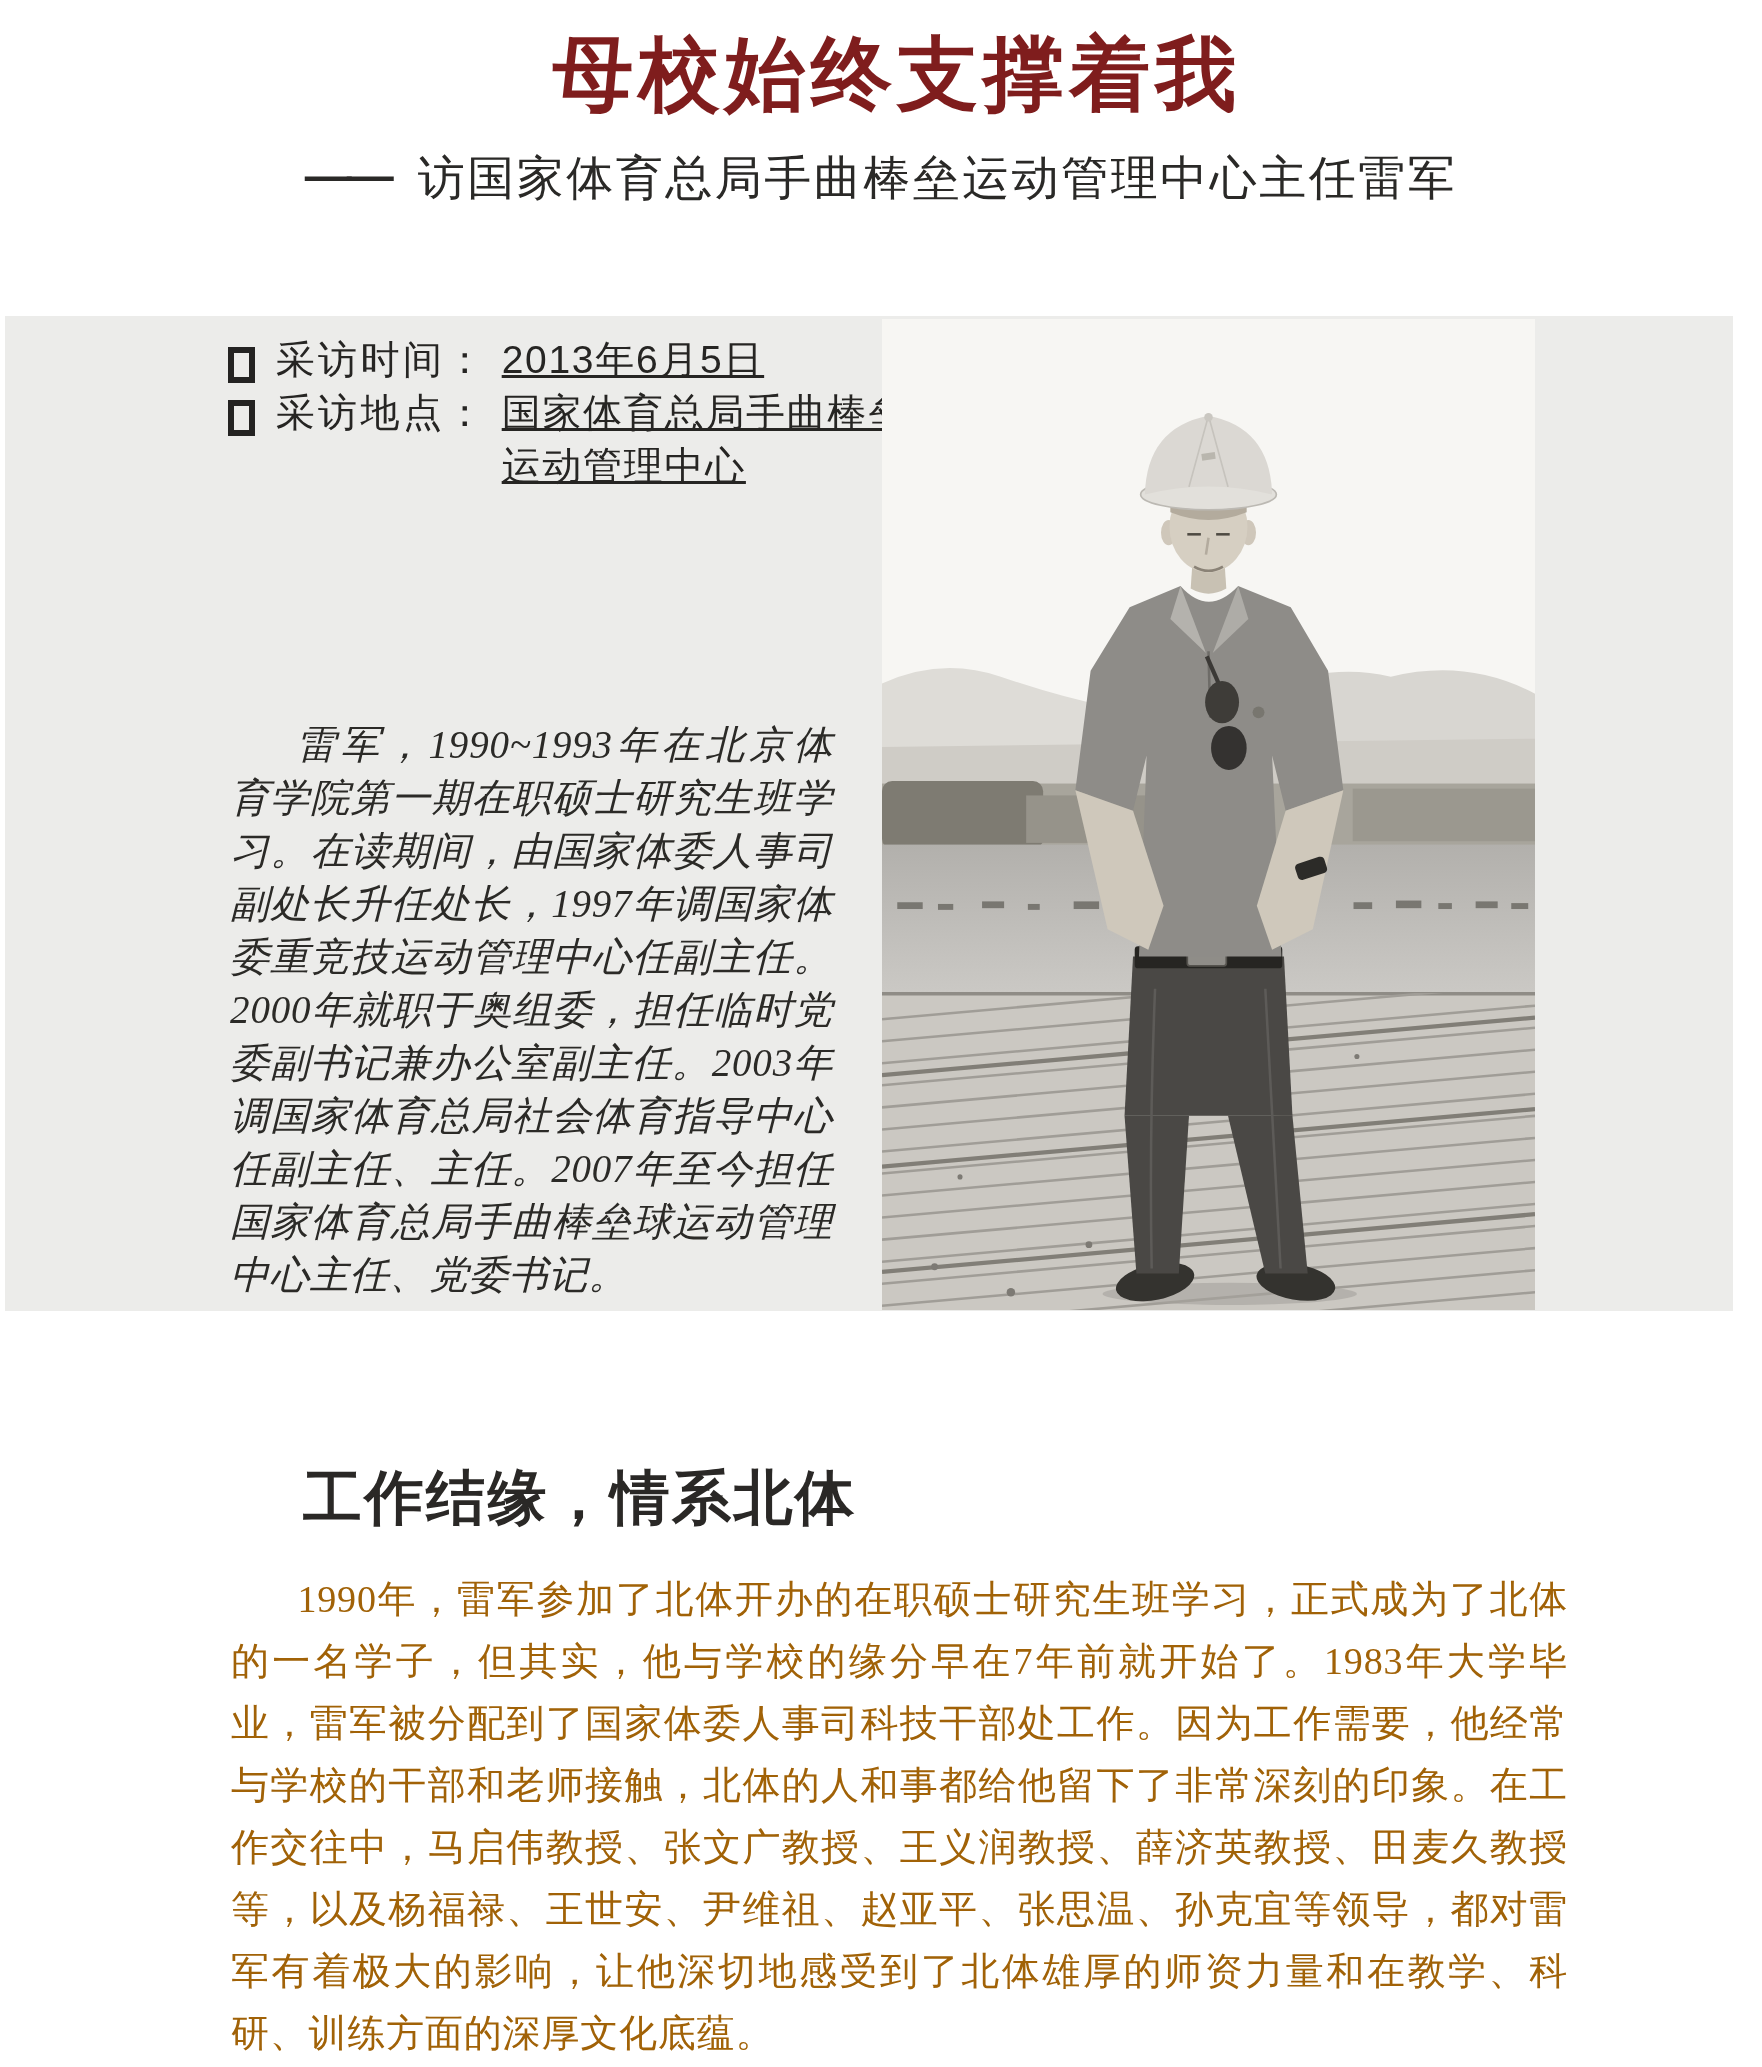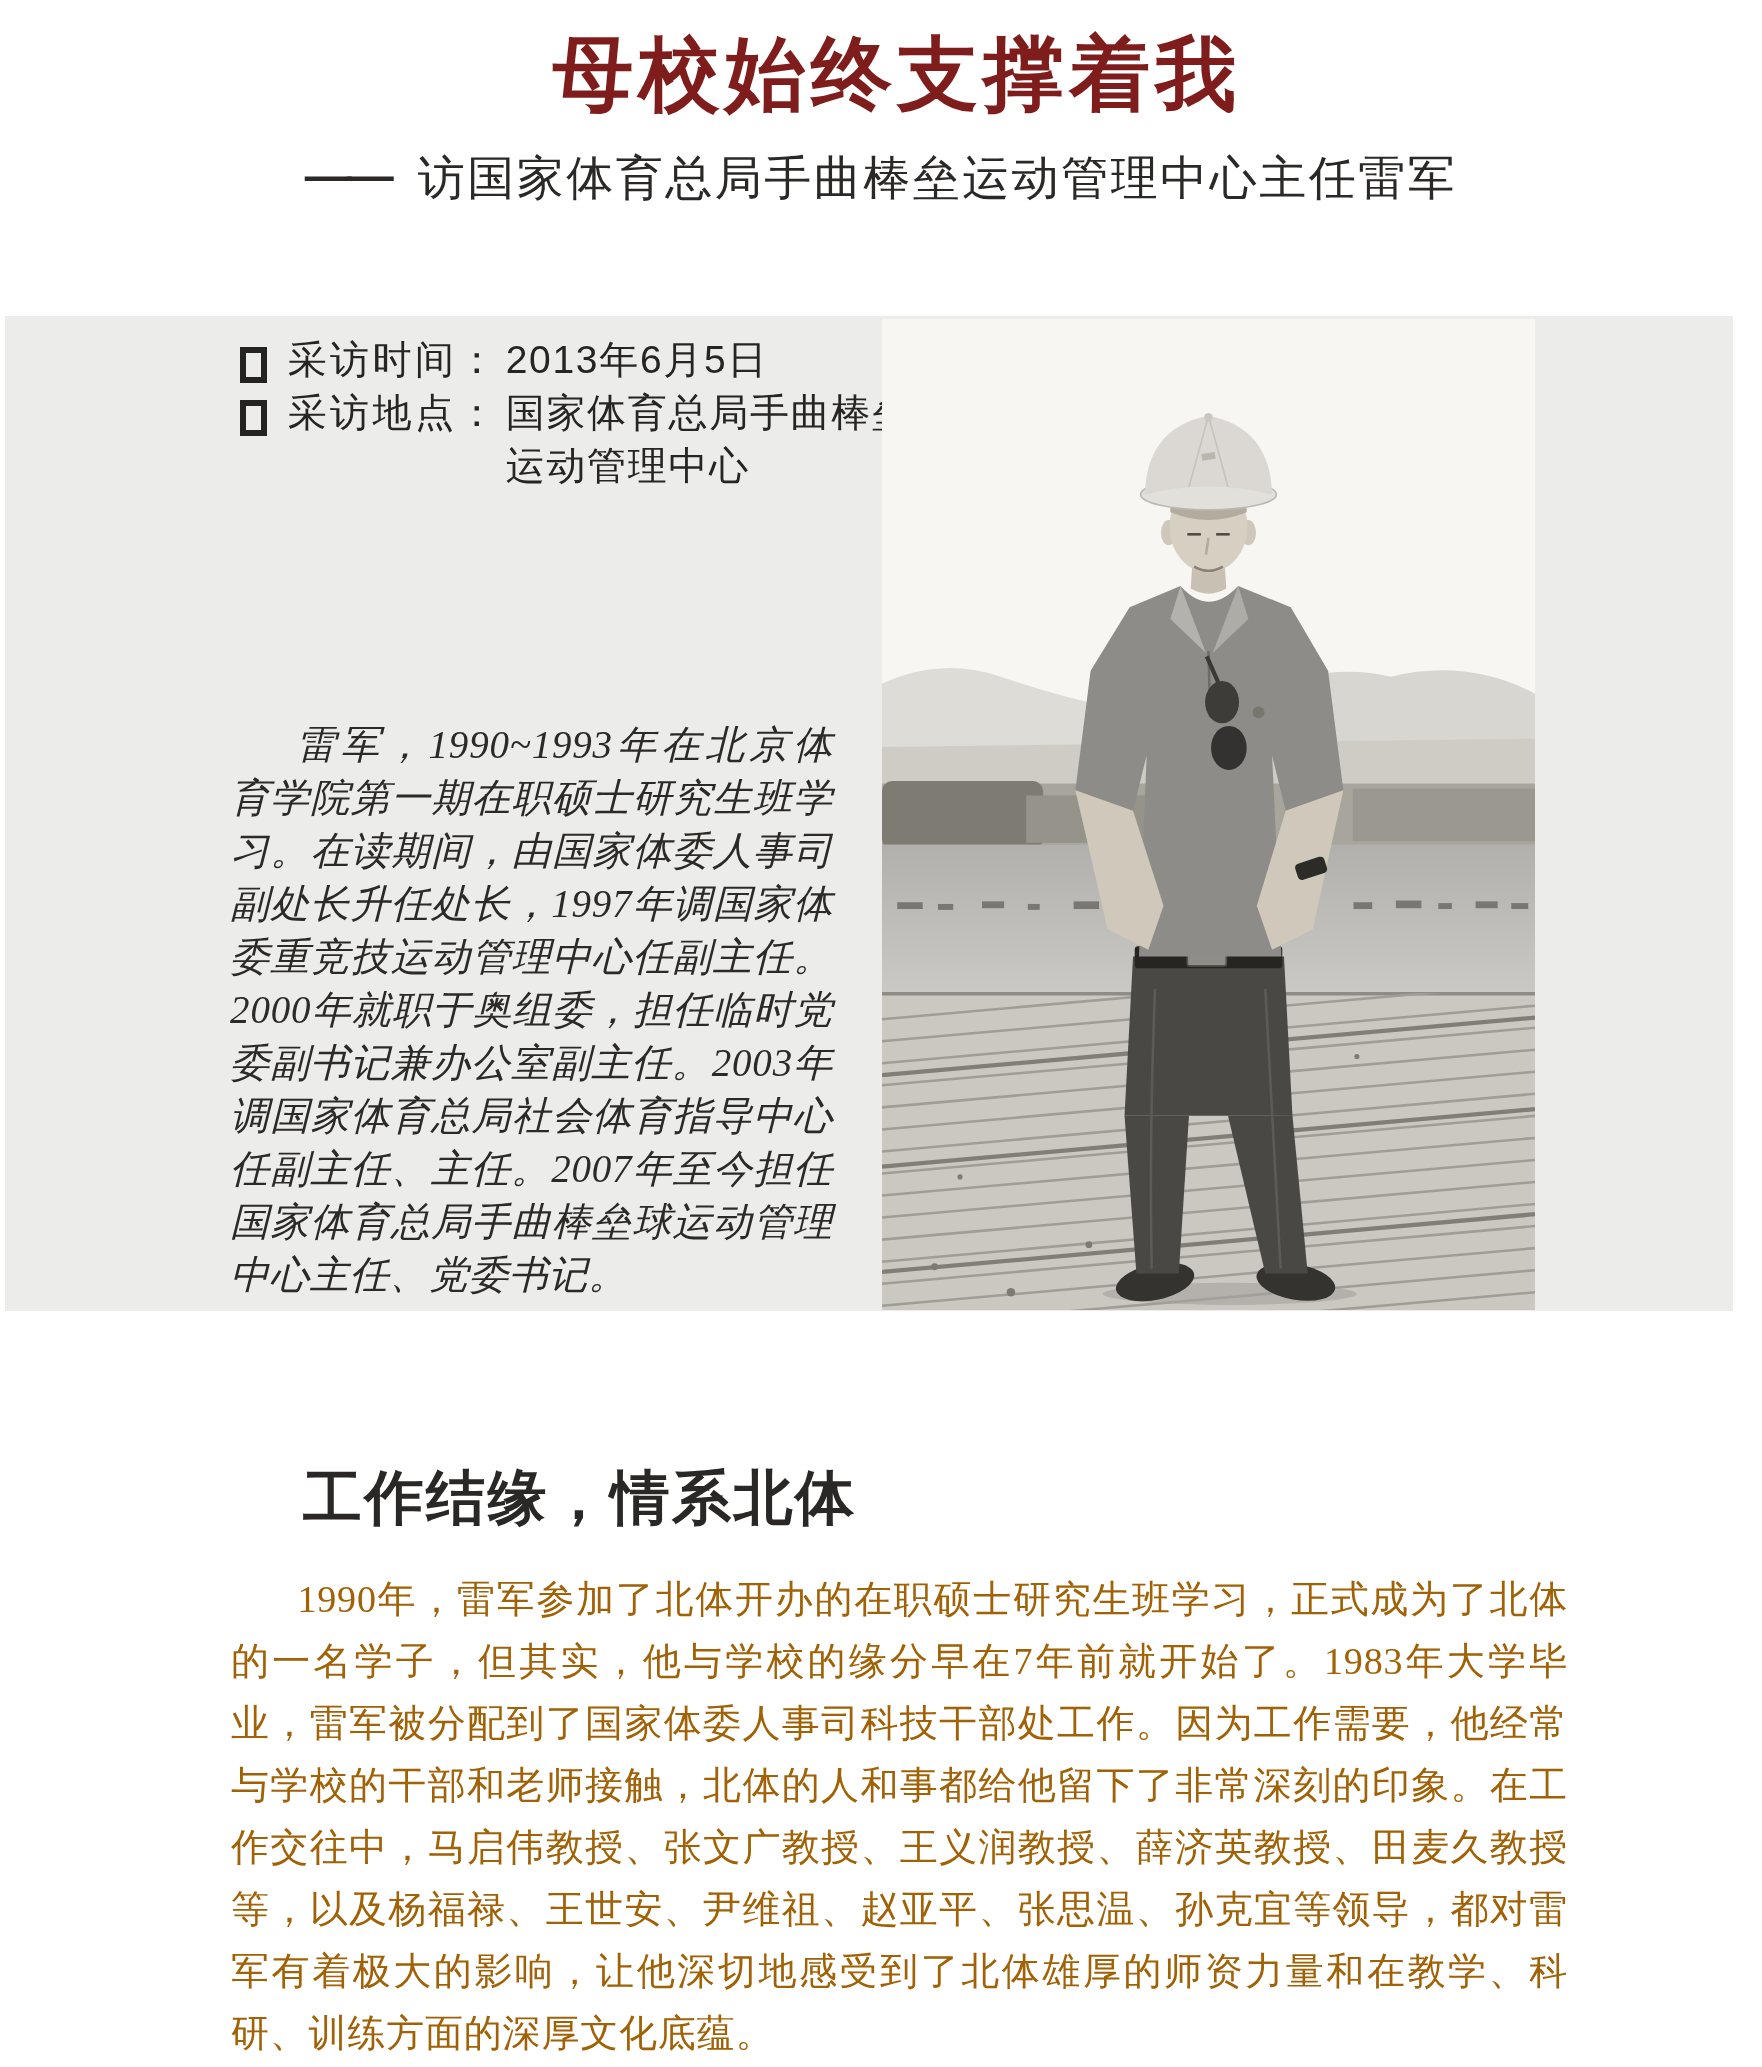--- a/index.html
+++ b/index.html
@@ -22,28 +22,28 @@
   }
   .subtitle .dash {
     display:inline-block; margin-right:29px; letter-spacing:-5.1px;
     font-weight:bold; transform:translateY(-3.4px);
   }
   
   .panel {
     position:absolute; left:5.1px; top:316px; width:1728px; height:995px;
     background:#ececea;
   }
-  .meta { position:absolute; left:235px; top:17px; }
+  .meta { position:absolute; left:223px; top:17px; }
   .meta-item { display:flex; align-items:flex-start; font-size:39px; line-height:53px; color:#262523; }
   .bullet {
     flex:0 0 auto; width:15.3px; height:24px; margin:13.6px 20.3px 0 0;
     border:6px solid #242322; background:transparent;
   }
   .meta-label { flex:0 0 auto; letter-spacing:3.4px; }
-  .meta-lines { margin-left:6px; }
+  .meta-lines { margin-left:14px;text-decoration:underline; }
   .meta-line { white-space:nowrap; letter-spacing:1.7px; }
   .meta-line:empty { display:none; }
   .bio {
     position:absolute; left:225px; top:402px; width:603px; margin:0;
     font-family:"Liberation Serif","DejaVu Serif",serif; font-style:italic;
     font-size:39px; line-height:53px; color:#2b2a27;
     text-align:justify; text-indent:1.7em; letter-spacing:0.8px;
   }
   .photo { position:absolute; left:877px; top:2.5px; width:653px; height:991px; display:block; }
   .section-heading {

